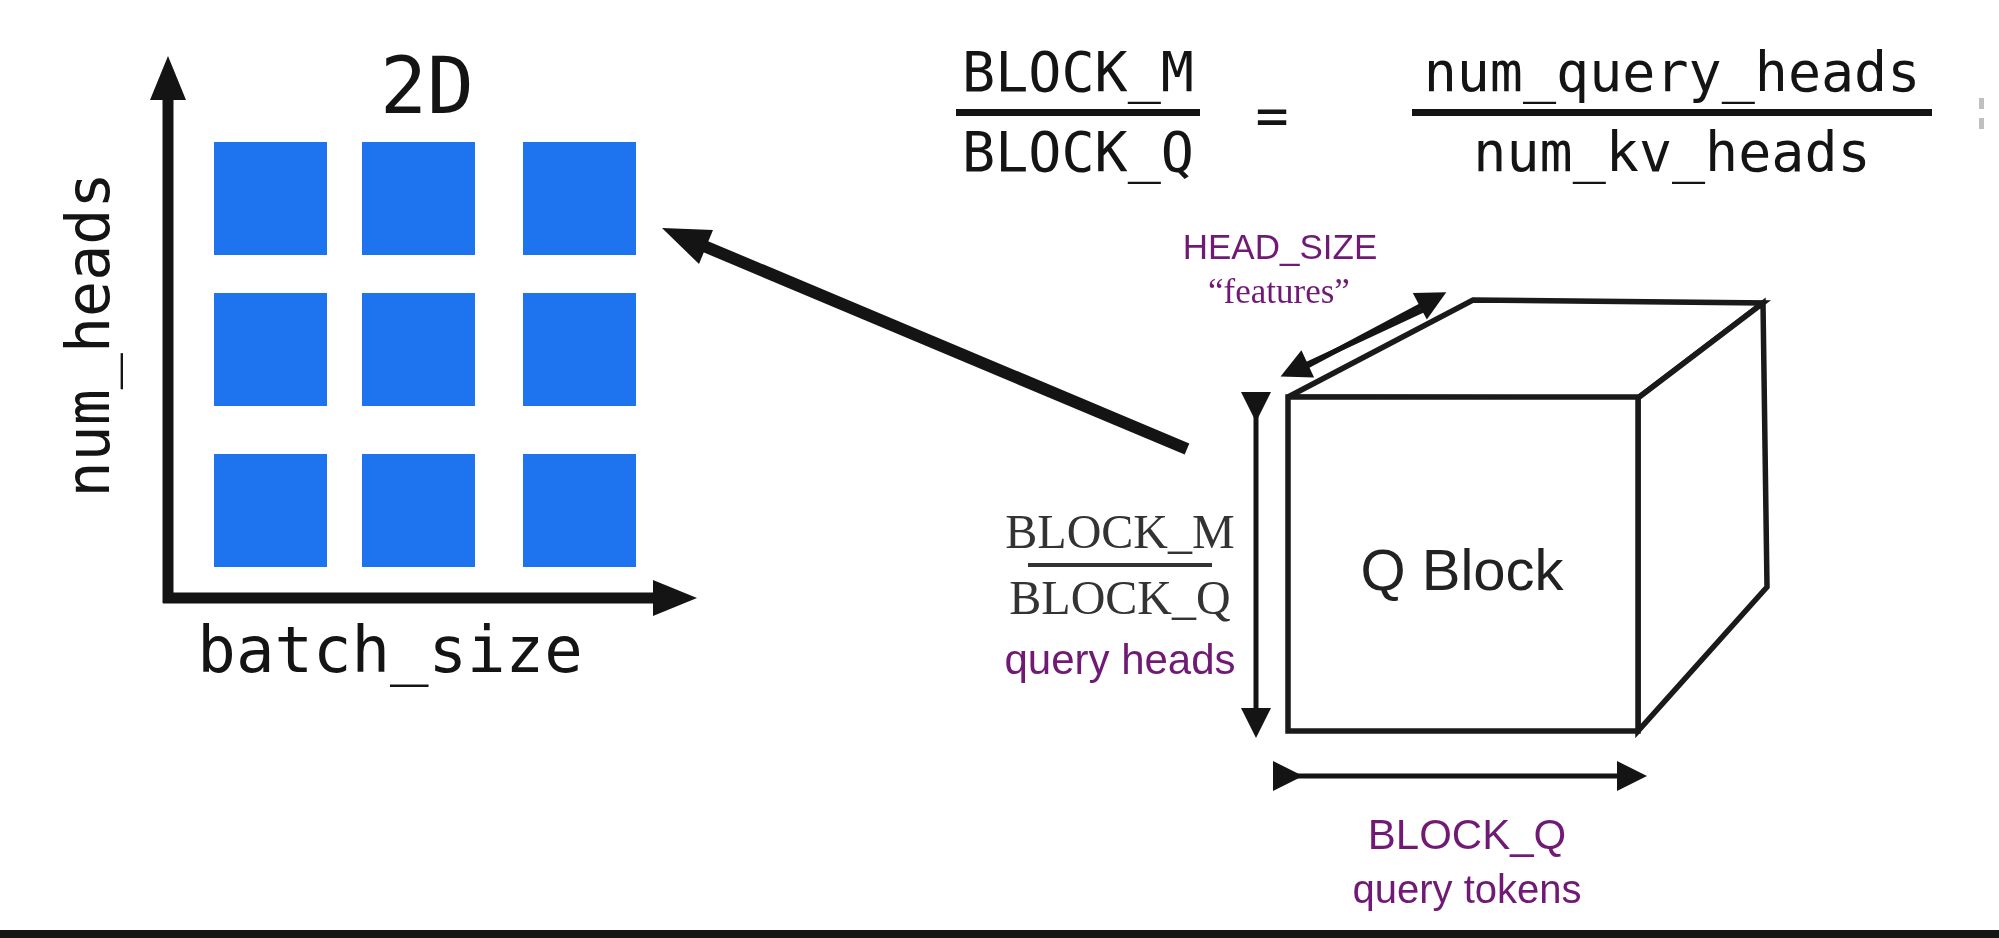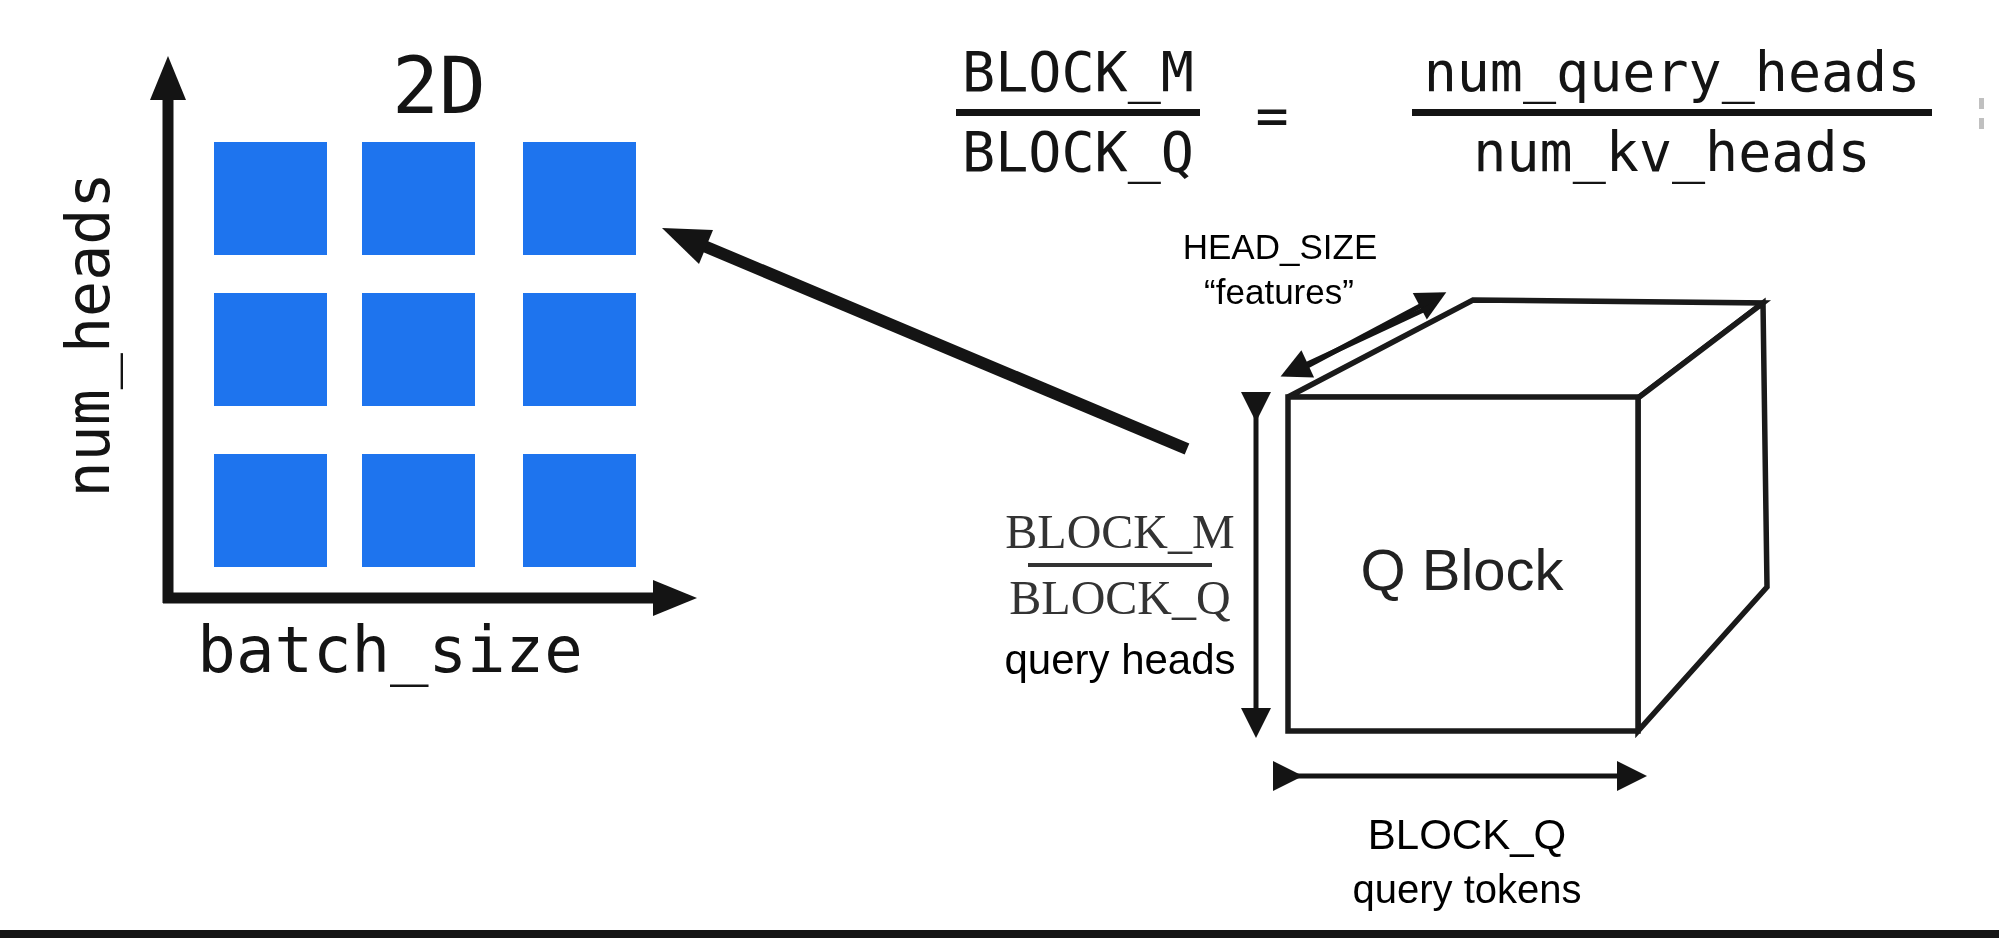--- a/index.html
+++ b/index.html
@@ -1,21 +1,21 @@
 <!DOCTYPE html>
 <html><head>
 <meta charset="utf-8">
 <style>
   html,body{margin:0;padding:0;background:#ffffff;}
   #stage{position:relative;width:1999px;height:938px;background:#ffffff;overflow:hidden;
          font-family:"Liberation Sans",sans-serif;}
   #shapes{position:absolute;left:0;top:0;}
   .lbl{position:absolute;transform:translate(-50%,-50%);white-space:nowrap;line-height:1;}
   .mono{font-family:"DejaVu Sans Mono",monospace;color:#141414;}
-  .sans{font-family:"Liberation Sans",sans-serif;color:#000000;}
+  .sans{font-family:"Liberation Sans",sans-serif;color:#701a75;}
   .t-2d{font-size:78px;}
   .t-axis{font-size:64px;}
   .t-yaxis{font-size:60px;transform:translate(-50%,-50%) rotate(-90deg);}
   .t-formula{font-size:55px;}
   .frac{position:absolute;display:flex;flex-direction:column;align-items:center;}
   .frac .num,.frac .den{font-size:55px;line-height:64px;}
   .frac .bar{width:100%;height:7px;background:#141414;margin:5px 0 4px 0;}
   .frac-serif{position:absolute;display:flex;flex-direction:column;align-items:center;}
   .frac-serif .num,.frac-serif .den{font-size:48px;line-height:52px;font-family:"Liberation Serif",serif;color:#333;}
   .frac-serif .bar{width:100%;height:4px;background:#333;margin:5px 0;}
@@ -70,38 +70,38 @@
     </g>
 
     <line x1="1256" y1="416" x2="1256" y2="732" class="stroke" stroke-width="5" marker-start="url(#mk)" marker-end="url(#mk)"></line>
 
     <line x1="1297" y1="776" x2="1641" y2="776" class="stroke" stroke-width="5" marker-start="url(#mk)" marker-end="url(#mk)"></line>
 
     <line x1="1296" y1="372" x2="1441" y2="295" class="stroke" stroke-width="5" marker-end="url(#mk)"></line>
     <line x1="1434" y1="305" x2="1286" y2="374" class="stroke" stroke-width="5" marker-end="url(#mk)"></line>
   </svg>
 
-  <div class="lbl mono t-2d" style="left:427px;top:86px;margin-left:12px;">2D</div>
+  <div class="lbl mono t-2d" style="left:427px;top:86px;">2D</div>
   <div class="lbl mono t-yaxis" style="left:88px;top:335px;">num_heads</div>
   <div class="lbl mono t-axis" style="left:390px;top:650px;">batch_size</div>
 
   <div class="frac" style="left:956px;top:40px;width:244px;">
     <div class="num mono">BLOCK_M</div>
     <div class="bar"></div>
     <div class="den mono">BLOCK_Q</div>
   </div>
   <div class="lbl mono t-formula" style="left:1272px;top:116px;">=</div>
   <div class="frac" style="left:1412px;top:40px;width:520px;">
     <div class="num mono">num_query_heads</div>
     <div class="bar"></div>
     <div class="den mono">num_kv_heads</div>
   </div>
 
   <div class="lbl sans t-headsize" style="left:1280px;top:246px;">HEAD_SIZE</div>
-  <div class="lbl sans t-headsize" style="left:1279px;top:291px;">“features”</div>
+  <div class="lbl sans t-headsize" style="left:1279px;top:291px;font-family:Liberation Serif, serif;">“features”</div>
 
   <div class="frac-serif" style="left:1028px;top:506px;width:184px;">
     <div class="num">BLOCK_M</div>
     <div class="bar"></div>
     <div class="den">BLOCK_Q</div>
   </div>
   <div class="lbl t-qblock" style="left:1462px;top:570px;">Q Block</div>
 
   <div class="lbl sans t-caption" style="left:1120px;top:660px;">query heads</div>
 

